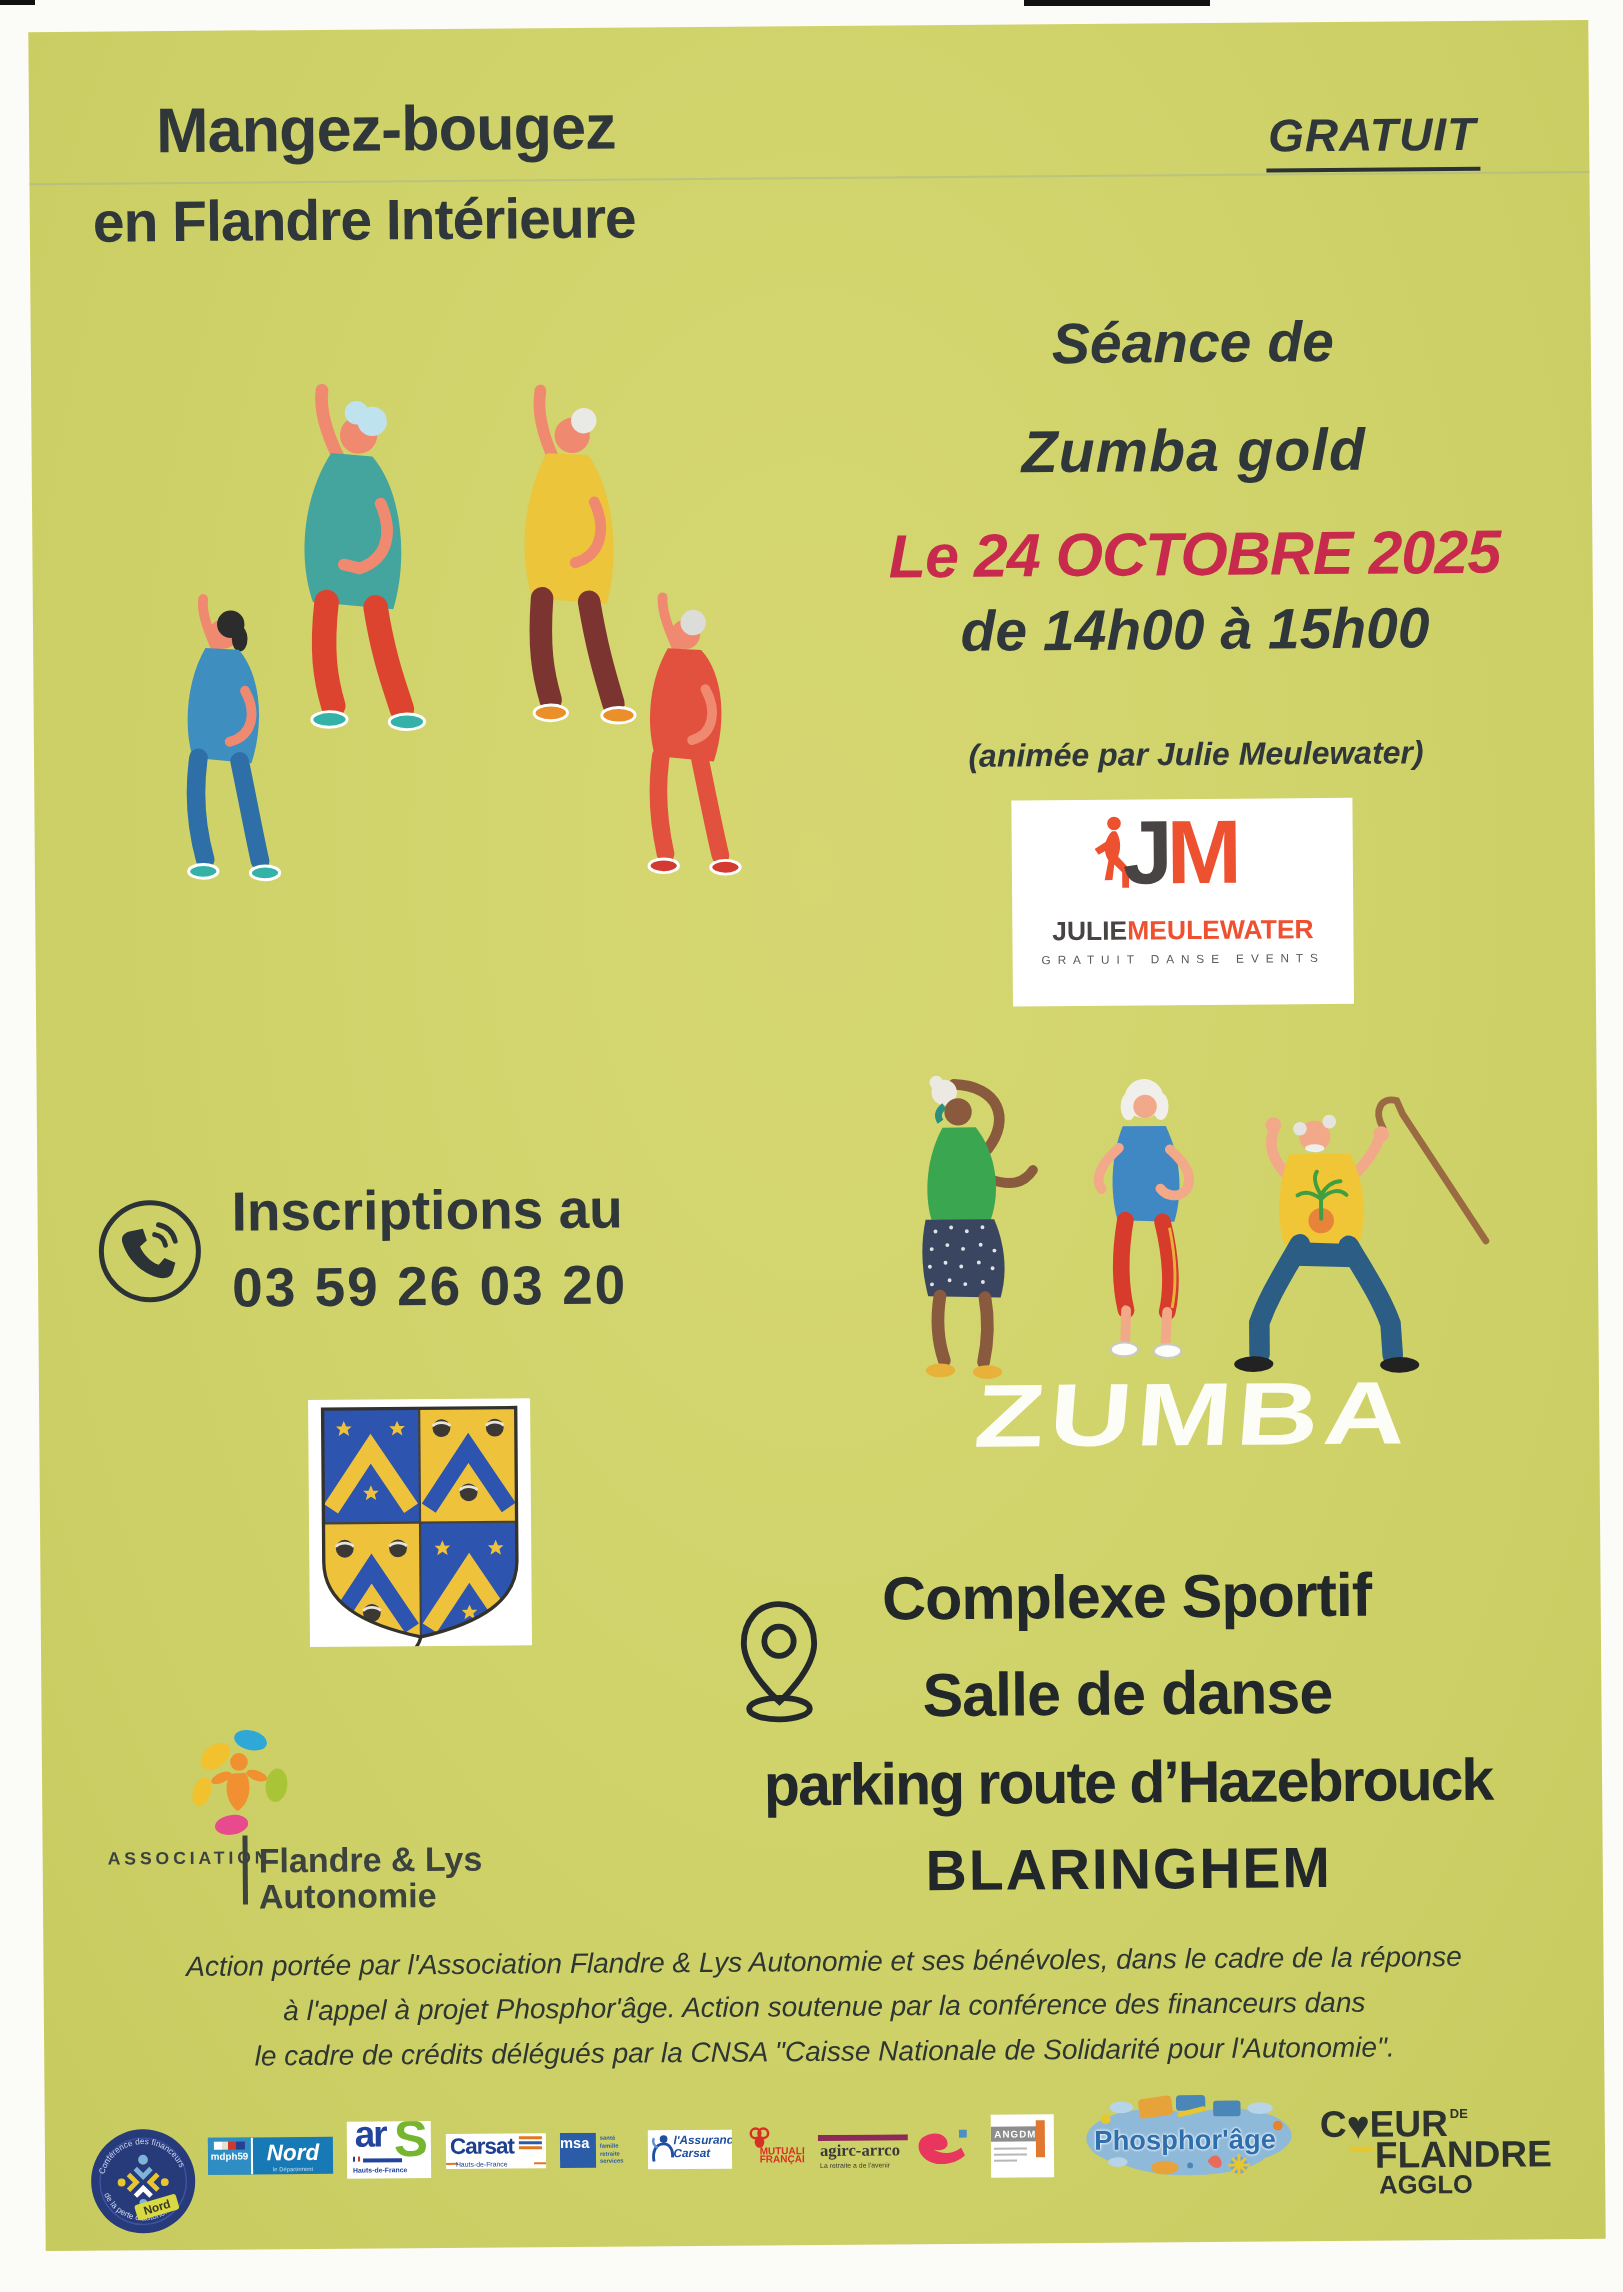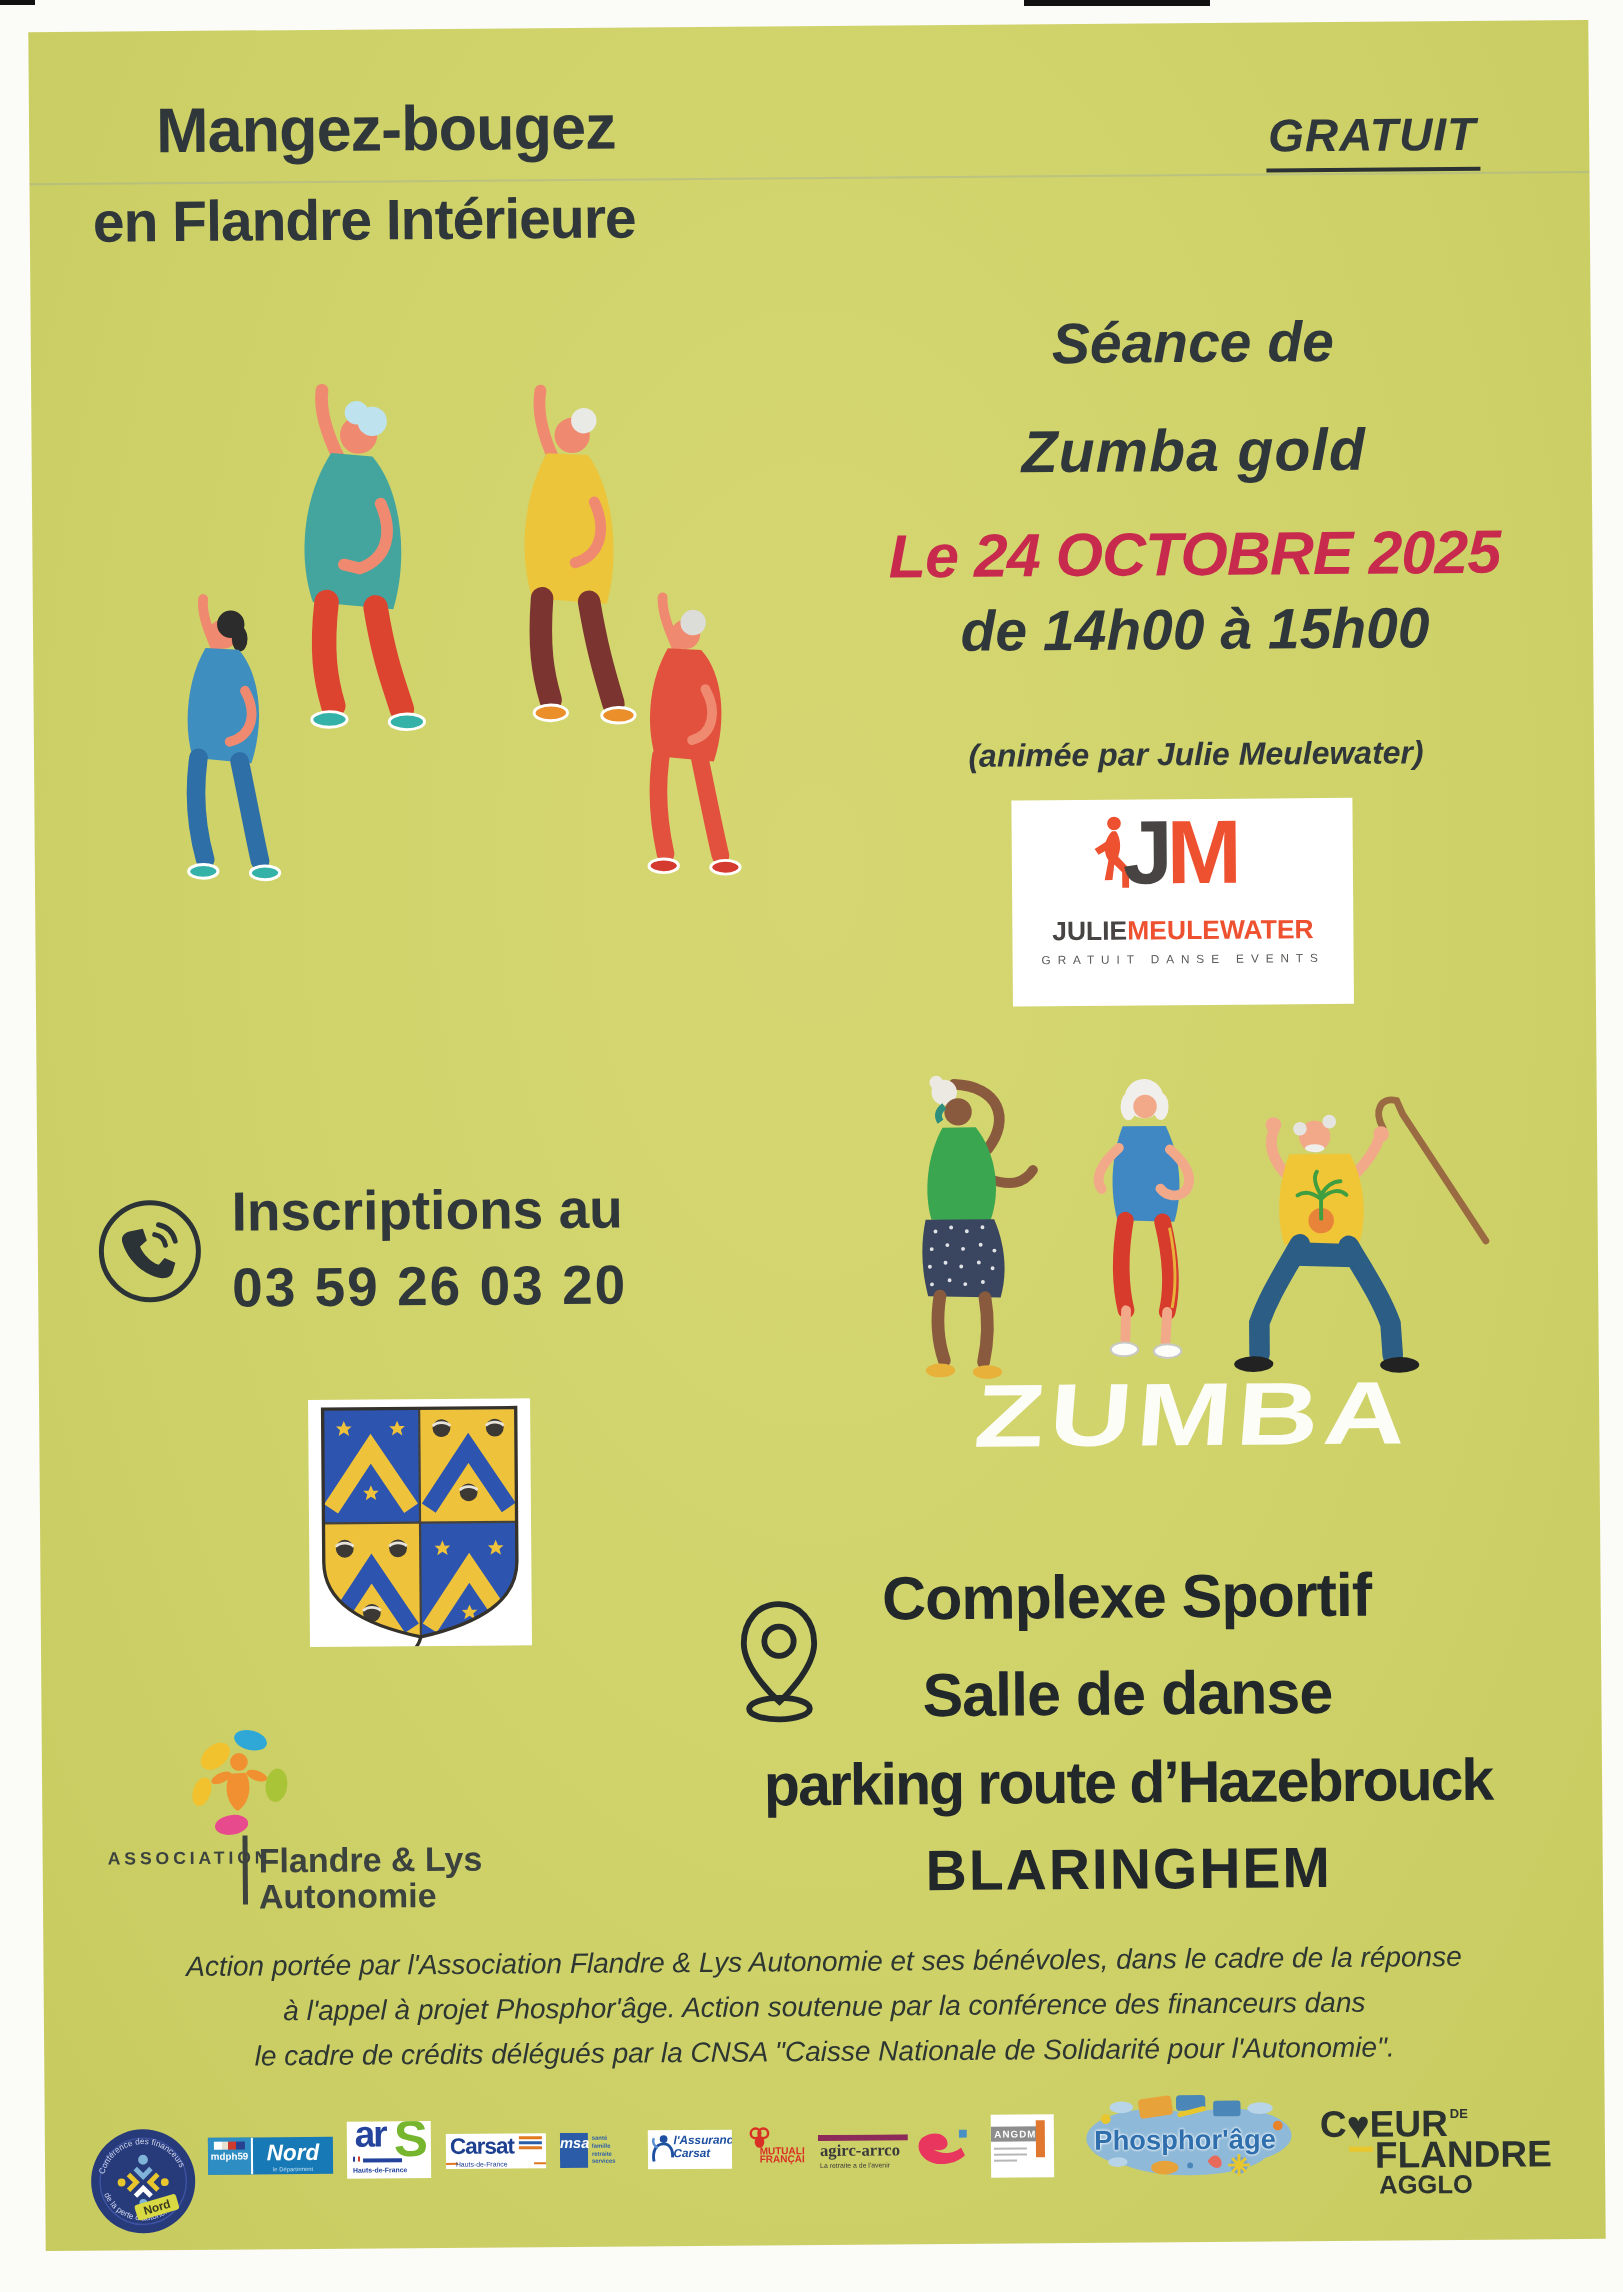--- a/index.html
+++ b/index.html
@@ -73,22 +73,22 @@
   .ars-l1{position:absolute;left:5.9px;top:37px;width:49px;height:3.9px;background:#23439c;}
   .ars-flag{position:absolute;left:5.9px;top:35px;width:6.9px;height:4.9px;
      background:linear-gradient(90deg,#27408f 0 33%,#fff 33% 66%,#cf3a2e 66% 100%);}
   .ars-l2{position:absolute;left:5.9px;top:45px;font-size:6.9px;color:#23439c;font-weight:bold;}
   .carsatbox{left:401px;top:2105px;width:100px;height:35px;}
   .carsat-word{position:absolute;left:3.9px;top:0px;font-size:22.5px;font-weight:bold;color:#1d3f8f;letter-spacing:-1px;}
   .carsat-side{position:absolute;right:2px;top:2.9px;font-size:4.9px;color:#e07820;line-height:5.9px;width:25.5px;}
   .carsat-sub{position:absolute;left:9.8px;bottom:1px;font-size:6.9px;color:#1d3f8f;}
   .carsat-rule{position:absolute;bottom:3.9px;height:2px;width:11.8px;background:#e07820;}
   .msabox{left:515px;top:2105px;width:73px;height:37px;display:flex;}
-  .msa-badge{width:28px;height:35px;background:#2a5ca8;color:#fff;font-weight:bold;
-             font-size:14.7px;line-height:14.7px;text-align:left;padding-top:2.9px;box-sizing:border-box;font-style:italic;}
+  .msa-badge{width:36px;height:35px;background:#2a5ca8;color:#fff;font-weight:bold;
+             font-size:14.7px;line-height:14.7px;text-align:left;padding-top:2.9px;box-sizing:border-box;}
   .msa-words{font-size:5.9px;color:#2a5ca8;line-height:7.8px;padding:2px 0 0 3.9px;font-weight:bold;}
   .assurbox{left:603px;top:2103px;width:84px;height:39px;}
   .assur-fig{position:absolute;left:2px;top:2px;}
   .assur-t{position:absolute;left:25.5px;top:3.9px;font-size:11.8px;line-height:12.7px;font-weight:bold;
            font-style:italic;color:#1e4fa0;}
   .mutbox{left:701px;top:2099px;width:59px;height:49px;}
   .mut-t{position:absolute;left:13.7px;top:21.6px;font-size:10px;line-height:8.8px;color:#d93025;font-weight:bold;letter-spacing:0px;}
   .agircbox{left:773px;top:2109px;width:90px;height:35px;}
   .agirc-bar{position:absolute;left:0;top:0;width:90px;height:5.9px;background:#8c2a5a;}
   .agirc-word{position:absolute;left:2px;top:5.9px;font-size:16.7px;font-weight:bold;color:#3a3a3a;

